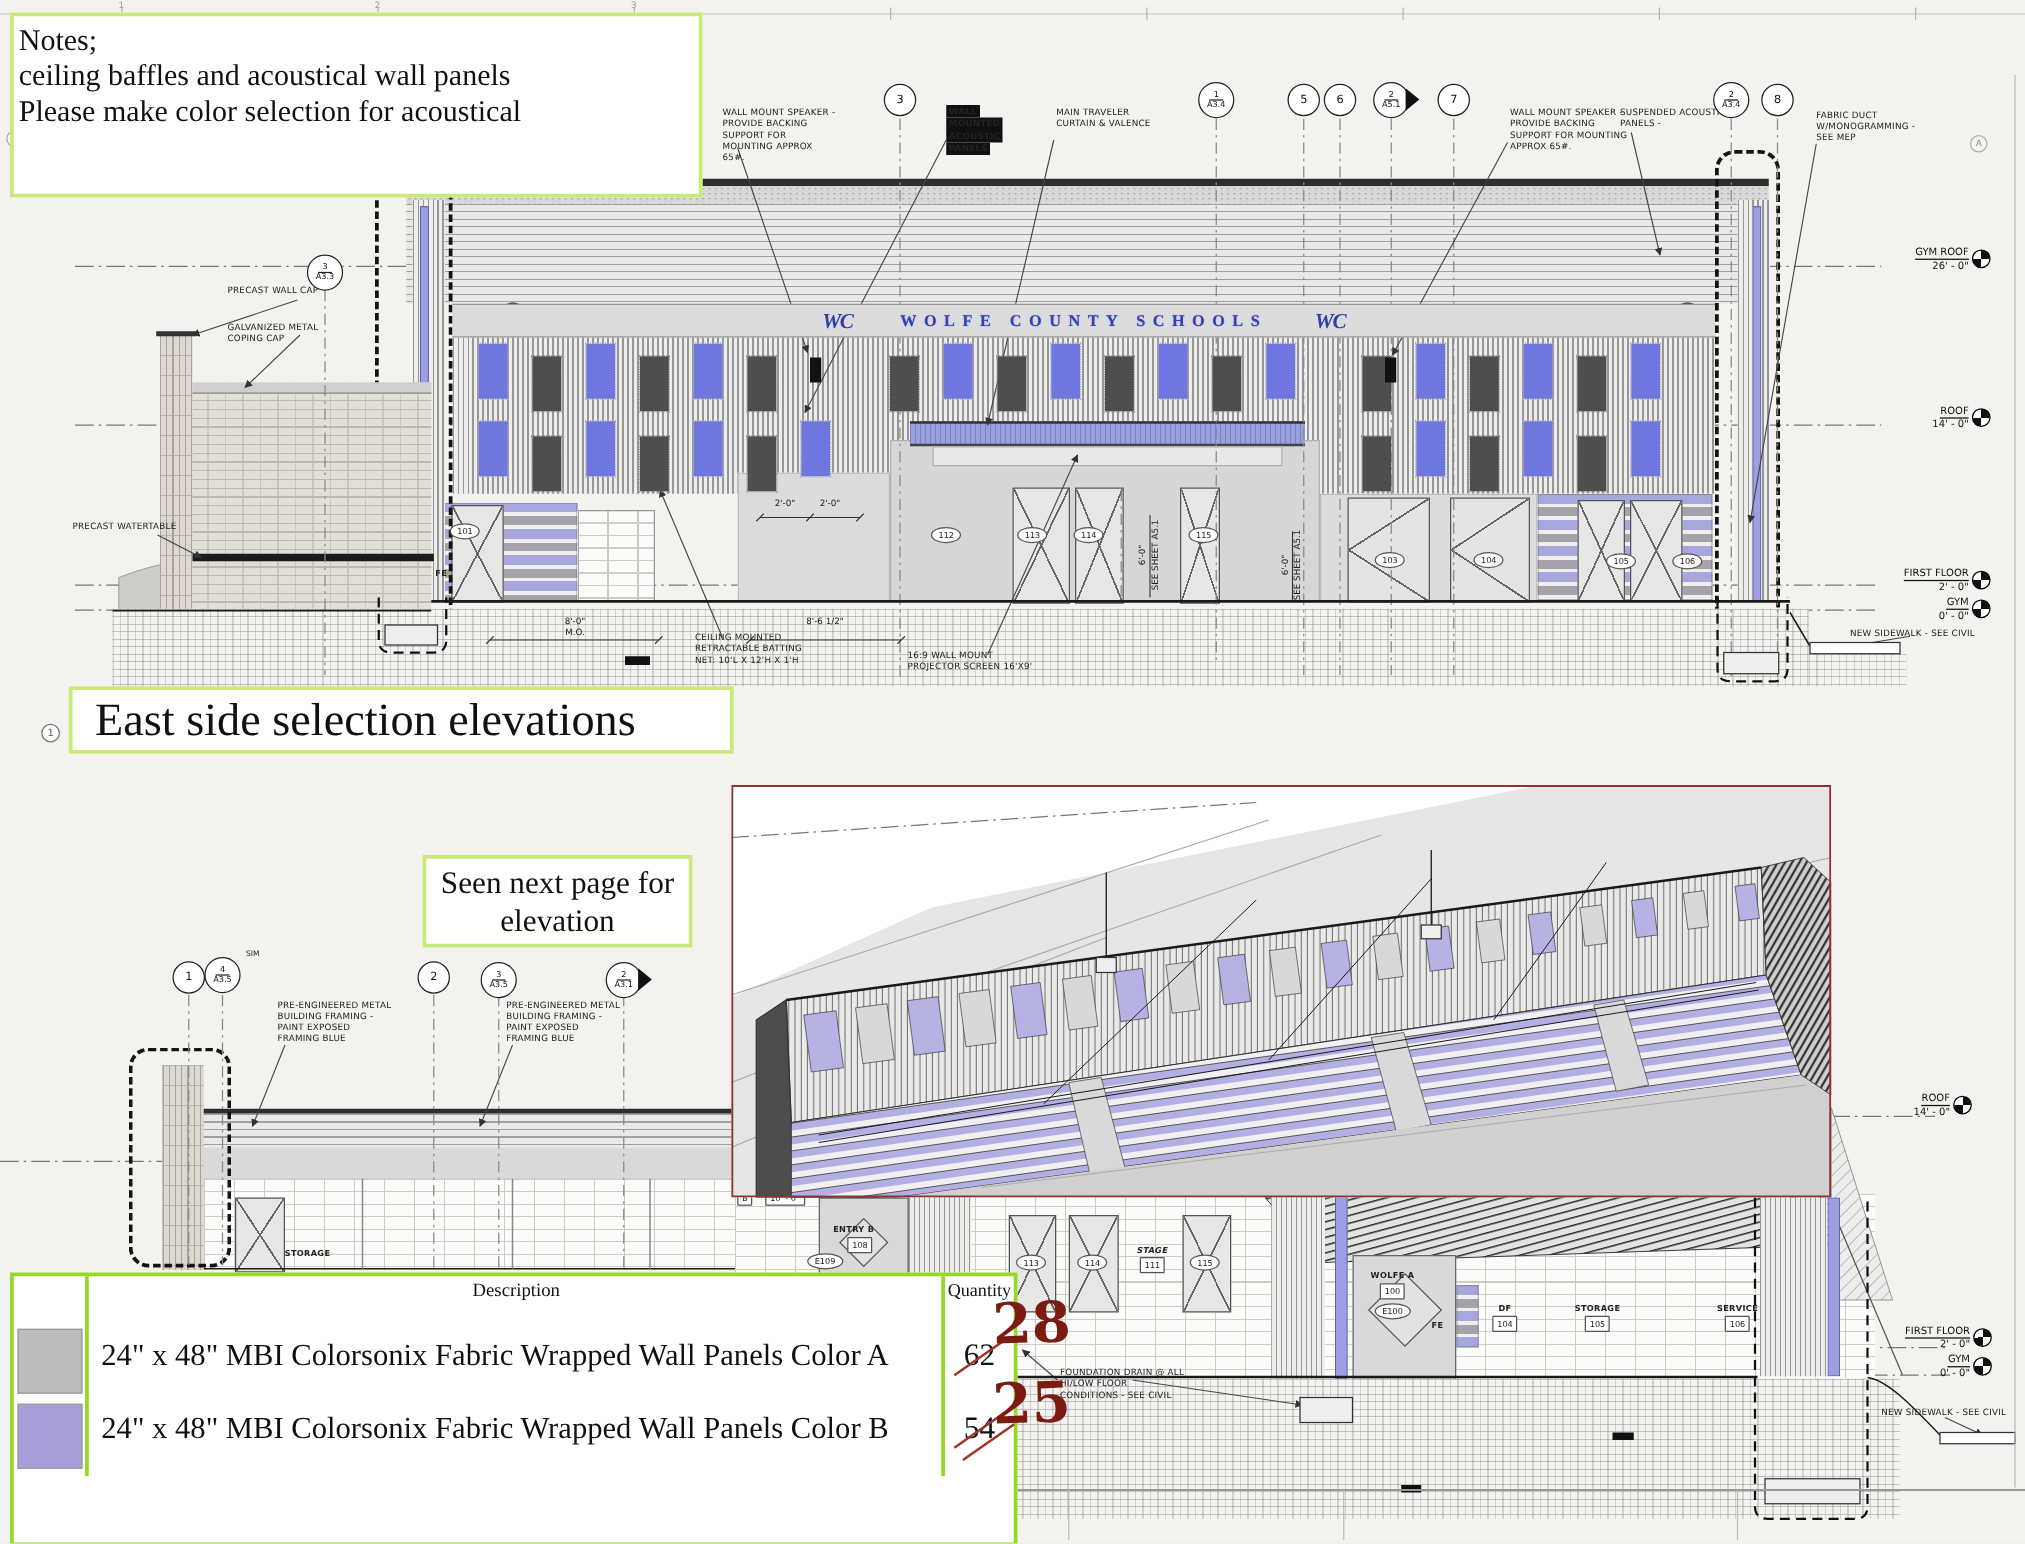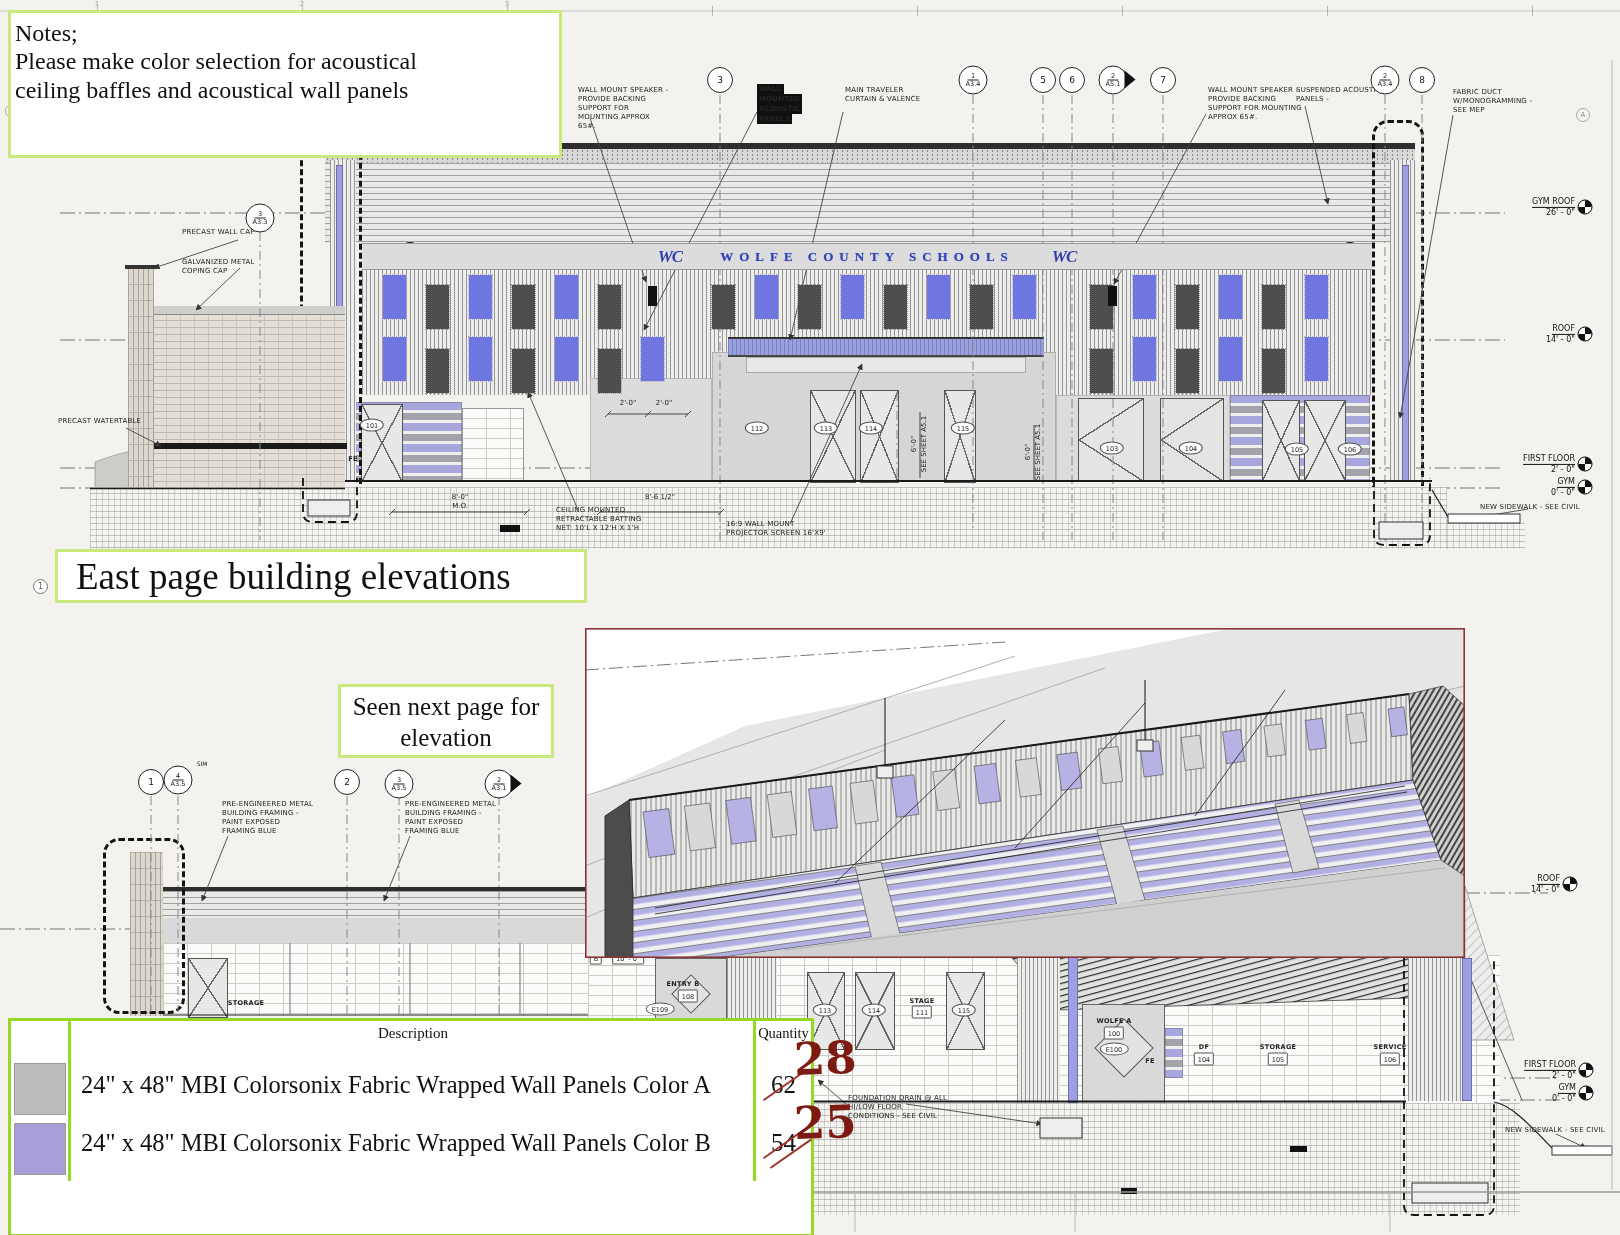--- a/index.html
+++ b/index.html
@@ -321,21 +321,21 @@
       <div class="tag oval" style="left: 963px; top: 428px;">115</div>
       <div class="tag oval" style="left: 1112px; top: 448px;">103</div>
       <div class="tag oval" style="left: 1191px; top: 448px;">104</div>
       <div class="tag oval" style="left: 1297px; top: 449px;">105</div>
       <div class="tag oval" style="left: 1350px; top: 449px;">106</div>
       <div class="tag txtt" style="left: 683px; top: 983px;">ENTRY B</div>
       <div class="tag boxt" style="left: 688px; top: 996px;">108</div>
       <div class="tag oval" style="left: 660px; top: 1009px;">E109</div>
       <div class="tag oval" style="left: 825px; top: 1010px;">113</div>
       <div class="tag oval" style="left: 874px; top: 1010px;">114</div>
-      <div class="tag txtt" style="left: 922px; top: 1000px;">STAGE</div>
+      <div class="tag txtt" style="left: 922px; top: 1000px; font-style: italic;">STAGE</div>
       <div class="tag boxt" style="left: 922px; top: 1012px;">111</div>
       <div class="tag oval" style="left: 964px; top: 1010px;">115</div>
       <div class="tag txtt" style="left: 1114px; top: 1020px;">WOLFE A</div>
       <div class="tag boxt" style="left: 1114px; top: 1033px;">100</div>
       <div class="tag oval" style="left: 1114px; top: 1049px;">E100</div>
       <div class="tag txtt" style="left: 1150px; top: 1060px;">FE</div>
       <div class="tag txtt" style="left: 1204px; top: 1046px;">DF</div>
       <div class="tag boxt" style="left: 1204px; top: 1059px;">104</div>
       <div class="tag txtt" style="left: 1278px; top: 1046px;">STORAGE</div>
       <div class="tag boxt" style="left: 1278px; top: 1059px;">105</div>
@@ -573,23 +573,23 @@
               <span class="qnum">54<span class="sl"></span><span class="sl s2"></span></span>
               <span class="rev" style="top:-14px">25</span>
             </div>
           </div>
       </div>
     </div>
   </div>
 
   <div id="notes-box" class="greenbox">
     <div>Notes;</div>
+    <div>ceiling baffles and acoustical wall panels</div>
     <div>Please make color selection for acoustical</div>
-    <div>ceiling baffles and acoustical wall panels</div>
   </div>
-  <div id="title-box" class="greenbox">East page building elevations</div>
+  <div id="title-box" class="greenbox">East side selection elevations</div>
   <div class="viewnum">1</div>
   <div id="nextpage-box" class="greenbox">
     <div>Seen next page for</div>
     <div>elevation</div>
   </div>
 
 </div>
 
 </body></html>

